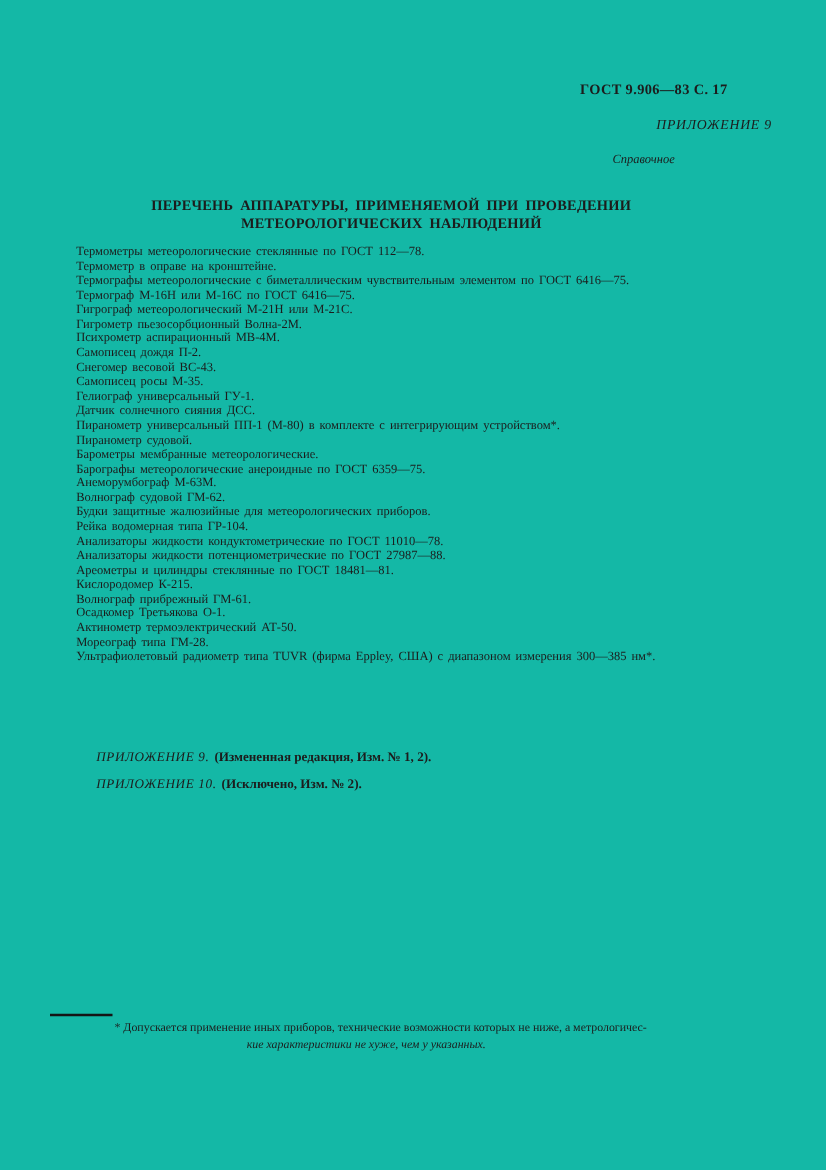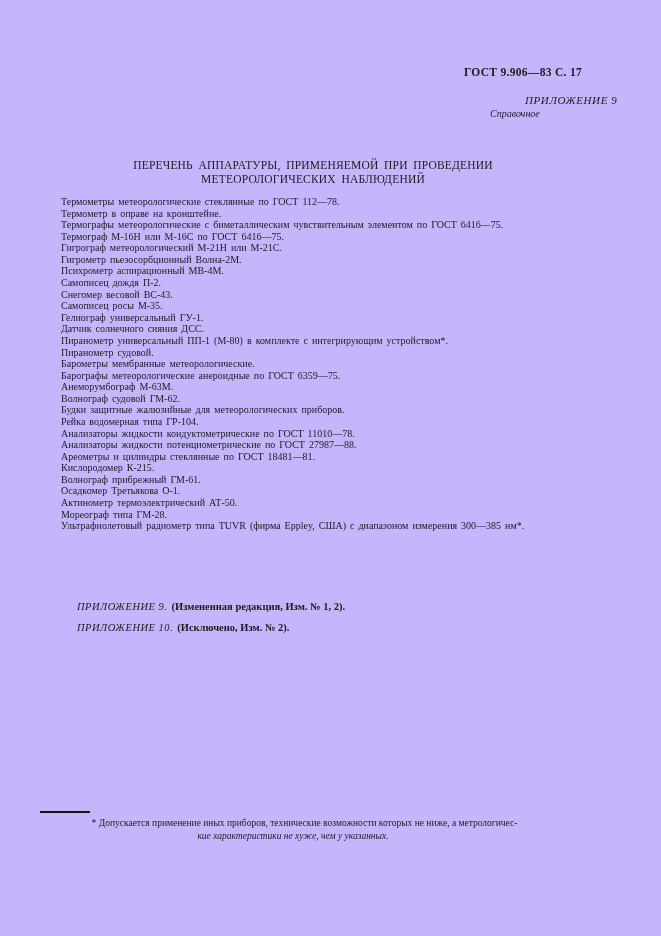--- a/index.html
+++ b/index.html
@@ -11,21 +11,21 @@
     width: 661px;
     height: 936px;
     position: relative;
     font-family: "Liberation Serif", serif;
     color: #1c1c1c;
     overflow: hidden;
   }
   .page {
     position: absolute;
     inset: 0;
-    background: #c4b5fd;
+    background: #14b8a6;
   }
   .gost-header {
     position: absolute;
     top: 66px;
     right: 79px;
     font-weight: bold;
     font-size: 11.5px;
     letter-spacing: 0.3px;
     white-space: nowrap;
   }
@@ -36,30 +36,30 @@
     font-style: italic;
   }
   .appendix-label {
     font-size: 11px;
     letter-spacing: 0.6px;
     white-space: nowrap;
     margin-left: 35px;
   }
   .appendix-type {
     font-size: 10px;
-    margin-top: 2px;
+    margin-top: 16px;
     white-space: nowrap;
   }
   .doc-title {
     position: absolute;
     left: 45px;
     top: 158px;
     width: 536px;
     text-align: center;
-    font-weight: normal;
+    font-weight: bold;
     font-size: 11.5px;
     line-height: 14px;
     letter-spacing: 0.2px;
     word-spacing: 2.5px;
   }
   .equipment-list {
     position: absolute;
     left: 61px;
     top: 196px;
     font-size: 10px;

